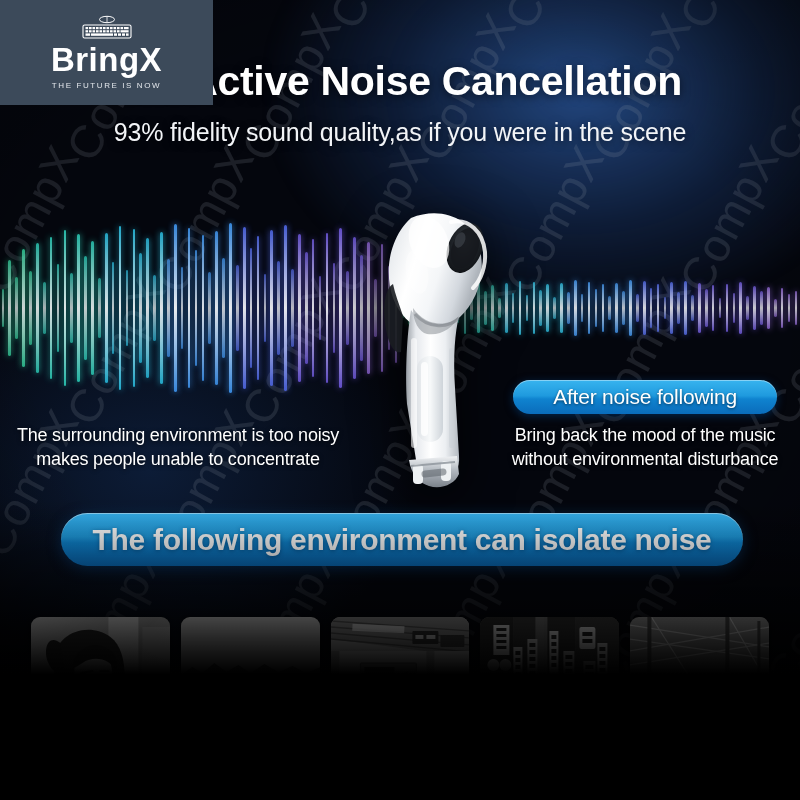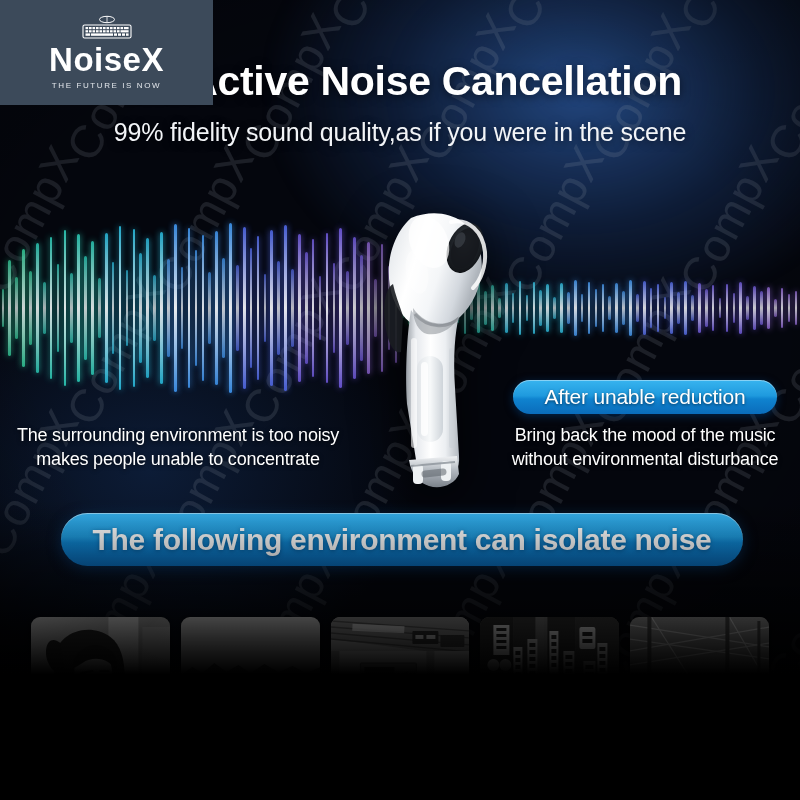--- a/index.html
+++ b/index.html
@@ -435,21 +435,21 @@
 
       <path d="M54 262 L102 258 L104 276 C100 286 86 292 74 288 C64 285 56 276 54 262 Z" fill="url(#contactGrad)"></path>
       <rect x="58" y="266" width="10" height="20" rx="4" fill="#eef1f3"></rect>
       <rect x="86" y="263" width="10" height="20" rx="4" fill="#eef1f3"></rect>
       <path d="M56 268 L100 264" stroke="#8d949b" stroke-width="2" opacity=".8"></path>
       <path d="M70 276 L88 274" stroke="#5d646b" stroke-width="7" opacity=".55" stroke-linecap="round"></path>
     </svg>
   </div>
 
   <div class="headline">ent Active Noise Cancellation</div>
-  <div class="subhead">99% fidelity sound quality,as if you were in the scene</div>
+  <div class="subhead">93% fidelity sound quality,as if you were in the scene</div>
 
   <div class="logo-box">
     <svg class="logo-icons" viewBox="0 0 60 26">
       <ellipse cx="30" cy="4.5" rx="7.5" ry="3.2" fill="none" stroke="#ffffff" stroke-width="1"></ellipse>
       <line x1="30" y1="1.4" x2="30" y2="7.6" stroke="#ffffff" stroke-width=".8"></line>
       <rect x="6" y="10" width="48" height="13" rx="1.6" fill="none" stroke="#ffffff" stroke-width="1.1"></rect>
       <g fill="#ffffff">
         <rect x="8.5" y="12" width="2.6" height="2.2"></rect>
           <rect x="12" y="12" width="2.6" height="2.2"></rect>
         <rect x="15.5" y="12" width="2.6" height="2.2"></rect>
@@ -474,25 +474,25 @@
           <rect x="40" y="15.2" width="2.6" height="2.2"></rect>
         <rect x="43.5" y="15.2" width="8.1" height="2.2"></rect>
         <rect x="8.5" y="18.4" width="4.6" height="2.4"></rect>
         <rect x="14" y="18.4" width="22" height="2.4"></rect>
         <rect x="37" y="18.4" width="3" height="2.4"></rect>
         <rect x="41" y="18.4" width="3" height="2.4"></rect>
         <rect x="45" y="18.4" width="3" height="2.4"></rect>
         <rect x="49" y="18.4" width="2.6" height="2.4"></rect>
       </g>
     </svg>
-    <div class="logo-word"><span>Noise</span><span class="x">X</span></div>
+    <div class="logo-word"><span>Bring</span><span class="x">X</span></div>
     <div class="logo-tag">THE FUTURE IS NOW</div>
   </div>
 
-  <div class="pill pill-after">After unable reduction</div>
+  <div class="pill pill-after">After noise following</div>
 
   <div class="desc desc-right">
     <div>Bring back the mood of the music</div>
     <div>without environmental disturbance</div>
   </div>
   <div class="desc desc-left">
     <div>The surrounding environment is too noisy</div>
     <div>makes people unable to concentrate</div>
   </div>
 

